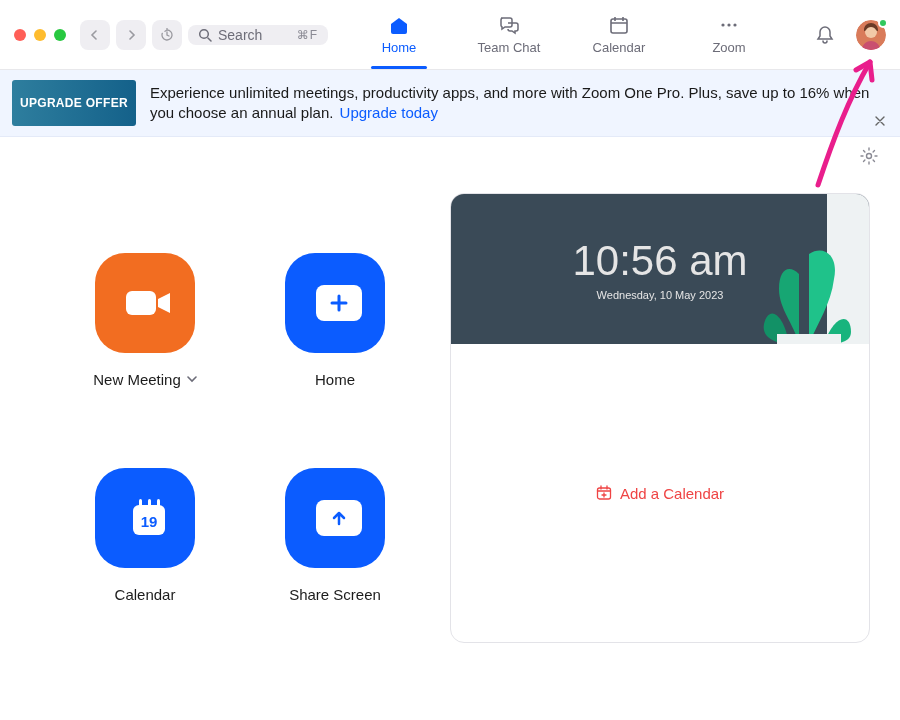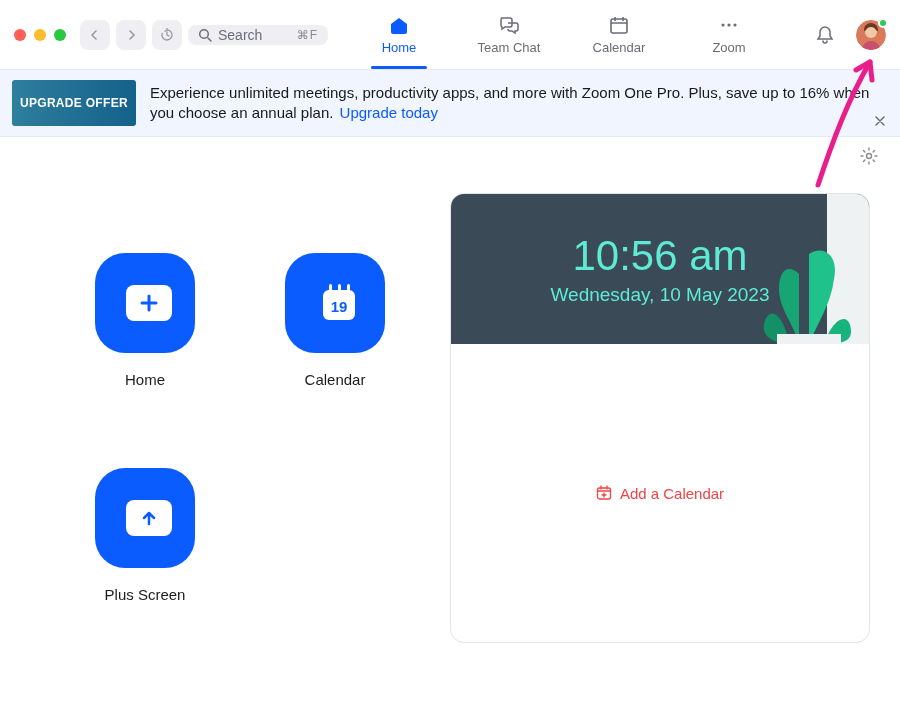--- a/index.html
+++ b/index.html
@@ -41,23 +41,23 @@
   .main { display: flex; padding: 24px 30px 0 70px; gap: 20px; }
   .actions { width: 360px; display: grid; grid-template-columns: repeat(2, 150px); column-gap: 40px; row-gap: 40px; padding-top: 60px; }
   .action { display: flex; flex-direction: column; align-items: center; gap: 18px; }
   .squircle { width: 100px; height: 100px; border-radius: 30px; background: #0b5cff; display: flex; align-items: center; justify-content: center; cursor: pointer; padding-left: 8px; }
   .squircle.orange { background: #f26d21; }
   .inner-box { width: 46px; height: 36px; background: #fff; border-radius: 8px; display: flex; align-items: center; justify-content: center; color: #0b5cff; }
   .action-label { display: flex; align-items: center; gap: 6px; font-size: 15px; color: #1c1c1c; }
   .chev { font-size: 10px; color: #6c6c78; }
 
   .panel { flex: 1; border: 1px solid #e3e3e8; border-radius: 14px; overflow: hidden; display: flex; flex-direction: column; min-height: 450px; }
-  .panel-head { height: 150px; background: #3a4a57; position: relative; display: flex; flex-direction: column; align-items: center; justify-content: center; color: #5eead4; overflow: hidden; }
+  .panel-head { height: 150px; background: #3a4a57; position: relative; display: flex; flex-direction: column; align-items: center; justify-content: center; color: #e5e5e5; overflow: hidden; }
   .time { font-size: 42px; font-weight: 400; }
-  .date { font-size: 19px; margin-top: 4px; text-align: right; }
+  .date { font-size: 11px; margin-top: 4px; text-align: right; }
   .plant { position: absolute; right: -10px; bottom: -10px; }
   .panel-body { flex: 1; display: flex; align-items: center; justify-content: center; color: #ef4444; font-size: 15px; gap: 8px; }
 
   
   .annotation-arrow { position: absolute; top: 50px; right: 12px; pointer-events: none; }
 </style>
 </head>
 <body>
 
 <div class="titlebar">
@@ -165,20 +165,36 @@
     <svg width="18" height="18" viewBox="0 0 18 18">
         <circle cx="9" cy="9" r="2.5" stroke="currentColor" stroke-width="1.4" fill="none"></circle>
         <path d="M9 1v2M9 15v2M1 9h2M15 9h2M3.5 3.5l1.4 1.4M13.1 13.1l1.4 1.4M14.5 3.5l-1.4 1.4M4.9 13.1l-1.4 1.4" stroke="currentColor" stroke-width="1.4" stroke-linecap="round"></path>
       </svg>
   </span>
 </div>
 
 <div class="main">
   <div class="actions">
 
+    <div class="action">
+      <div class="squircle orange">
+        <svg width="54" height="40" viewBox="0 0 54 40">
+            <rect x="4" y="8" width="30" height="24" rx="6" fill="#fff"></rect>
+            <path d="M36 16l12-6v20l-12-6z" fill="#fff"></path>
+          </svg>
+      </div>
+      <div class="action-label">
+        <span>New Meeting</span>
+        <span class="chev">
+          <svg width="10" height="8" viewBox="0 0 10 8">
+              <path d="M1 2l4 4 4-4" stroke="currentColor" stroke-width="1.6" fill="none" stroke-linecap="round"></path>
+            </svg>
+        </span>
+      </div>
+    </div>
 
     <div class="action">
       <div class="squircle">
         <div class="inner-box">
           <svg width="22" height="22" viewBox="0 0 22 22">
               <path d="M11 4v14M4 11h14" stroke="currentColor" stroke-width="3" stroke-linecap="round"></path>
             </svg>
         </div>
       </div>
       <div class="action-label">
@@ -203,21 +219,21 @@
 
     <div class="action">
       <div class="squircle">
         <div class="inner-box">
           <svg width="20" height="20" viewBox="0 0 20 20">
               <path d="M10 16V5M5 10l5-5 5 5" stroke="currentColor" stroke-width="2.5" fill="none" stroke-linecap="round" stroke-linejoin="round"></path>
             </svg>
         </div>
       </div>
       <div class="action-label">
-          <span>Plus Screen</span>
+          <span>Share Screen</span>
         </div>
     </div>
   </div>
 
   <div class="panel">
     <div class="panel-head">
       <div class="time">10:56 am</div>
       <div class="date">Wednesday, 10 May 2023</div>
       <svg class="plant" width="140" height="160" viewBox="0 0 140 160">
         <rect x="88" y="0" width="52" height="160" fill="#eef2f3"></rect>

